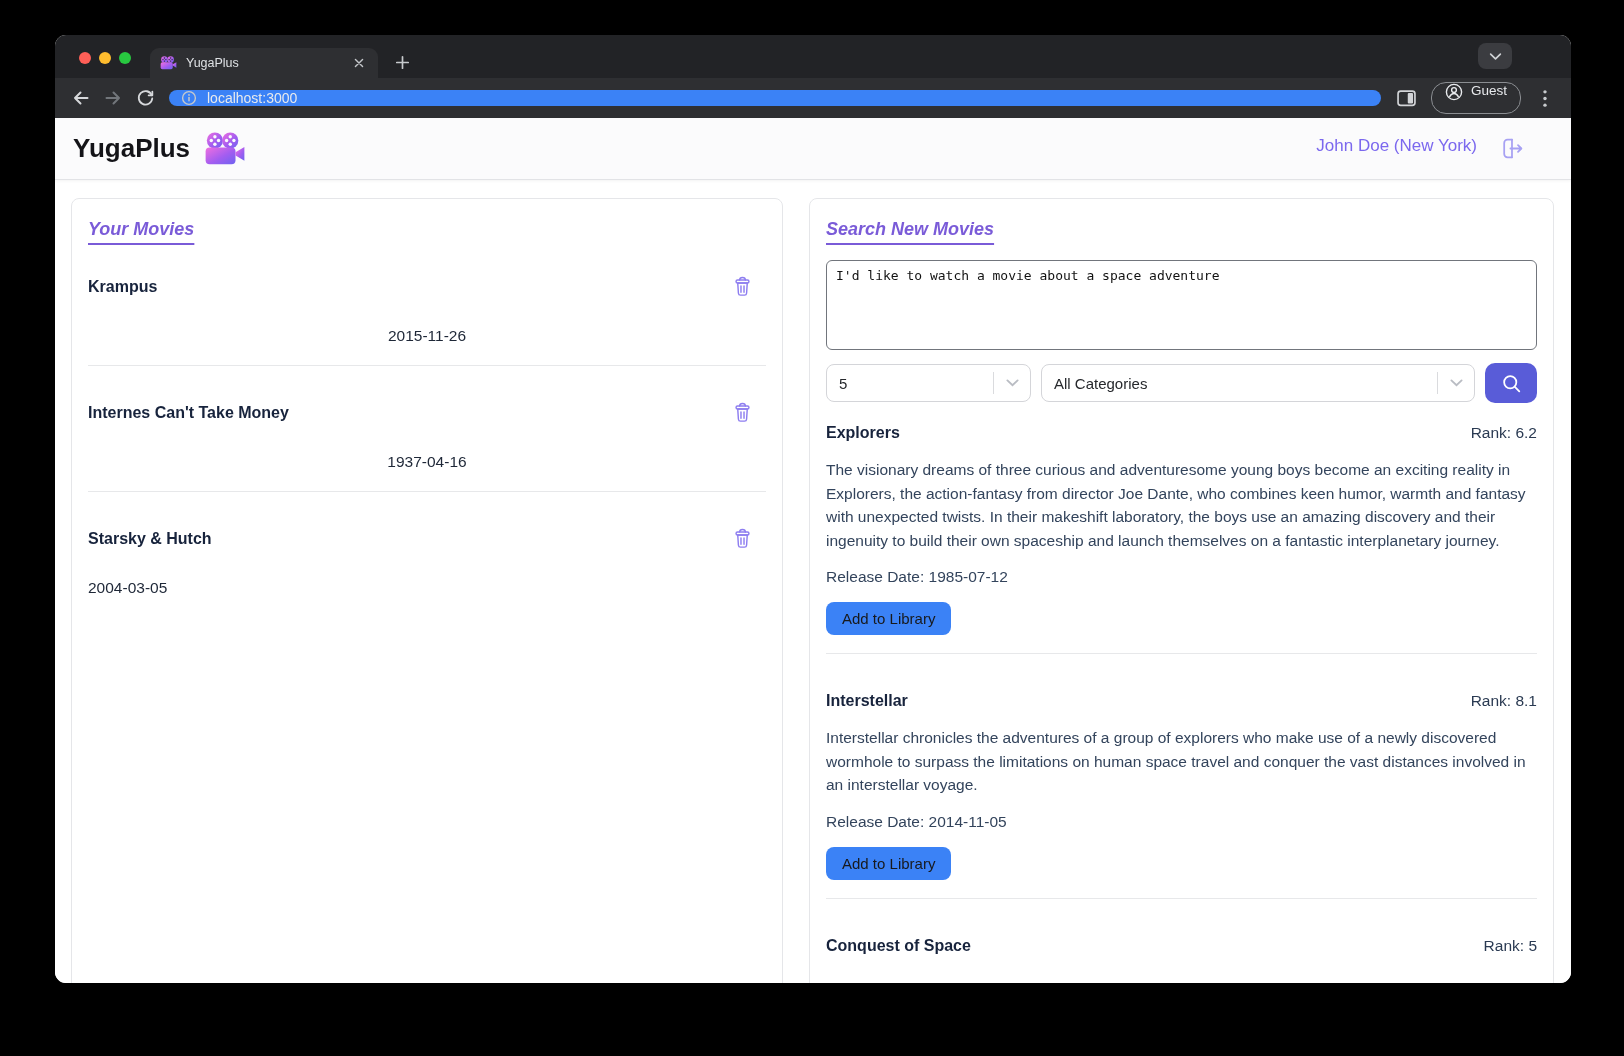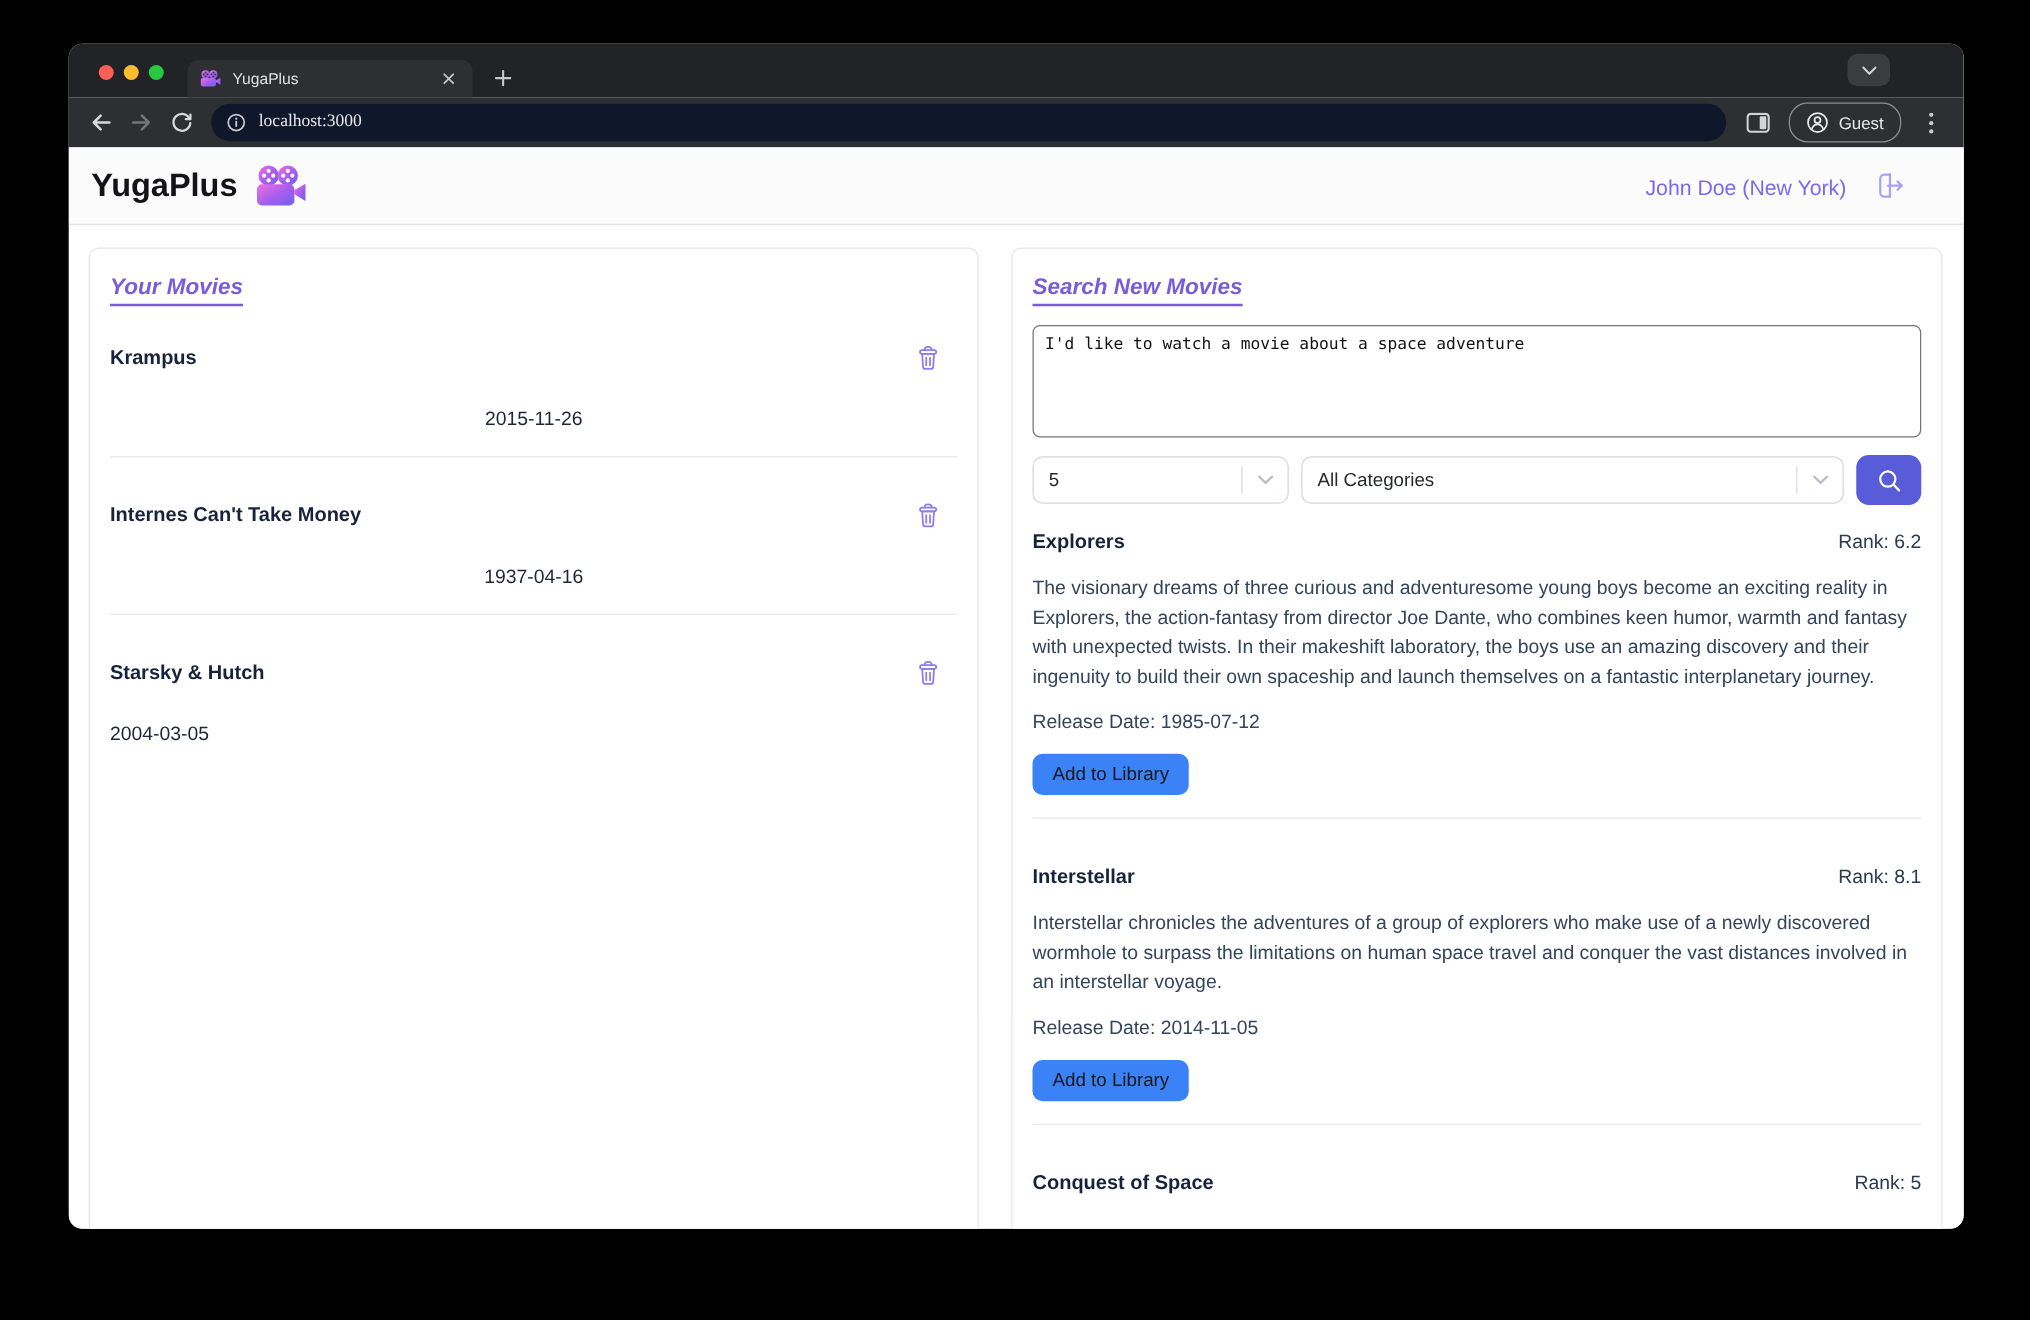--- a/index.html
+++ b/index.html
@@ -18,33 +18,33 @@
   .tab{position:absolute;left:95px;top:13px;width:228px;height:30px;background:#2e2f32;
     border-radius:9px 9px 0 0;display:flex;align-items:center;padding:0 10px;box-sizing:border-box;gap:9px;}
   .tab-title{color:#dfe2e5;font-size:12.5px;flex:1;white-space:nowrap;overflow:hidden;}
   .tab-close{display:grid;place-items:center;width:18px;height:18px;border-radius:4px;cursor:default;}
   .newtab{position:absolute;left:334px;top:14px;width:26px;height:26px;display:grid;place-items:center;}
   .strip-chevron{position:absolute;right:59px;top:8px;width:34px;height:26px;background:#3b3c40;
     border-radius:8px;display:grid;place-items:center;}
   
   .toolbar{height:40px;background:#2e2f32;display:flex;align-items:center;padding:0 10px;box-sizing:border-box;}
   .nav-btn{width:32px;height:32px;display:grid;place-items:center;border-radius:50%;}
-  .urlbar{flex:1;height:30px;background:#0f172a;border-radius:15px;display:flex;align-items:center;
-    padding:0 12px;gap:10px;margin:0 10px 0 8px;font-family:Liberation Serif, serif;}
+  .urlbar{flex:1;height:16px;background:#3b82f6;border-radius:15px;display:flex;align-items:center;
+    padding:0 12px;gap:10px;margin:0 10px 0 8px;}
   .url-text{color:#e8eaed;font-size:14px;}
-  .guest{display:flex;align-items:center;gap:8px;height:30px;border:1px solid #8b8e92;border-radius:15px;
+  .guest{display:flex;align-items:flex-start;gap:8px;height:30px;border:1px solid #8b8e92;border-radius:15px;
     padding:0 13px;margin:0 8px;color:#e8eaed;font-size:13.5px;}
   
   .app{height:865px;background:#fff;display:flex;flex-direction:column;}
   .app-header{height:62px;background:#fbfbfc;border-bottom:1px solid #e2e3e6;
     box-shadow:0 1px 3px rgba(0,0,0,.05);display:flex;align-items:center;
     padding:0 45px 0 18px;box-sizing:border-box;flex:0 0 auto;}
   .brand{font-size:26px;font-weight:bold;color:#141418;}
   .brand-icon{margin-left:14px;display:flex;--hole:#fbfbfc;}
-  .header-right{margin-left:auto;display:flex;align-items:flex-end;gap:22px;}
+  .header-right{margin-left:auto;display:flex;align-items:flex-start;gap:22px;}
   .user-name{color:#7b68ee;font-size:17px;}
   .logout-btn{display:flex;background:none;border:none;padding:0;cursor:pointer;}
   
   .cards{display:flex;gap:26px;padding:18px 17px 0 16px;align-items:flex-start;}
   .card{border:1px solid #e5e6e9;border-radius:8px;background:#fff;box-sizing:border-box;
     height:900px;padding:20px 16px;overflow:hidden;}
   .card.left{width:712px;}
   .card.right{flex:1;padding:20px 16px;}
   .card-heading{display:inline-block;margin:0;color:#7a5bd8;font-size:18px;font-weight:bold;
     text-decoration:underline;text-decoration-thickness:2px;text-underline-offset:8px;font-style:italic;}

